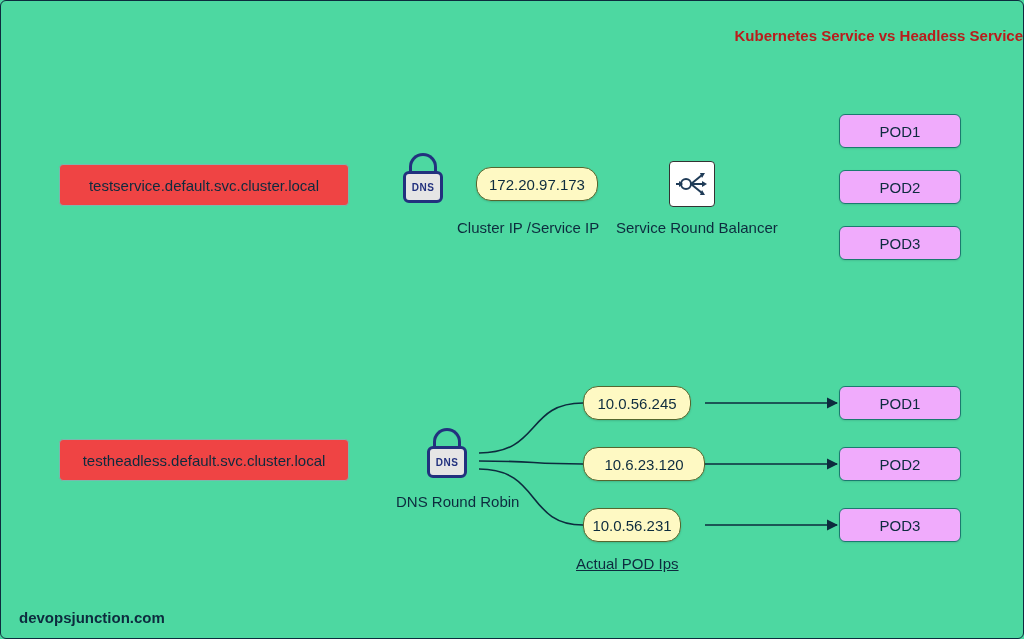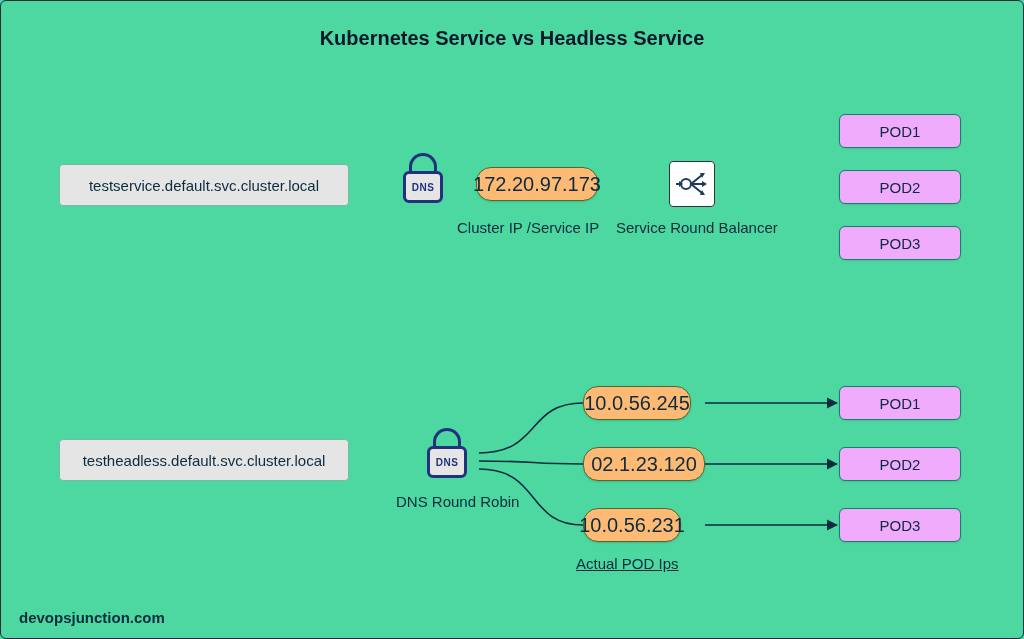--- a/index.html
+++ b/index.html
@@ -8,45 +8,45 @@
     background: #4dd8a1;
     font-family: Arial, Helvetica, sans-serif;
     position: relative;
     border: 1px solid #0d2b3e;
     border-radius: 6px;
   }
   .title {
     position: absolute;
     top: 26px;
     width: 100%;
-    text-align: center;
-    font-size: 20px;
+    text-align: right;
+    font-size: 15px;
     font-weight: 600;
-    color: #0f172a;
+    color: #b91c1c;
   }
   .svc-box {
     position: absolute;
-    background: #e5e5e5;
+    background: #ef4444;
     border: 1px solid #7ab8ae;
     border-radius: 4px;
     display: flex;
     align-items: center;
     justify-content: center;
     font-size: 15px;
     color: #0d2b3e;
   }
   .ip-box {
     position: absolute;
-    background: #fdba74;
+    background: #fef9c3;
     border: 1px solid #55672f;
     border-radius: 15px;
     display: flex;
     align-items: center;
     justify-content: center;
-    font-size: 20px;
+    font-size: 15px;
     color: #0d2b3e;
     box-shadow: 0 1px 2px rgba(0,0,0,.15);
   }
   .pod-box {
     position: absolute;
     background: #f0abfc;
     border: 1px solid #1a7b6f;
     border-radius: 6px;
     display: flex;
     align-items: center;
@@ -157,21 +157,21 @@
 <div class="svc-box" style="left:58px; top:438px; width:290px; height:42px;">testheadless.default.svc.cluster.local</div>
 
 <div class="dns-icon" style="left:424px; top:427px;">
   <div class="shackle"></div>
   <div class="body">DNS</div>
 </div>
 
 <div class="label" style="left:395px; top:492px; width:150px;">DNS Round Robin</div>
 
 <div class="ip-box" style="left:582px; top:385px; width:108px; height:34px;">10.0.56.245</div>
-<div class="ip-box" style="left:582px; top:446px; width:122px; height:34px;">02.1.23.120</div>
+<div class="ip-box" style="left:582px; top:446px; width:122px; height:34px;">10.6.23.120</div>
 <div class="ip-box" style="left:582px; top:507px; width:98px; height:34px;">10.0.56.231</div>
 
 <div class="label" style="left:575px; top:554px; width:140px;text-decoration:underline;">Actual POD Ips</div>
 
 <div class="pod-box" style="left:838px; top:385px; width:122px; height:34px;">POD1</div>
 <div class="pod-box" style="left:838px; top:446px; width:122px; height:34px;">POD2</div>
 <div class="pod-box" style="left:838px; top:507px; width:122px; height:34px;">POD3</div>
 
 <div class="attribution">devopsjunction.com</div>
 

